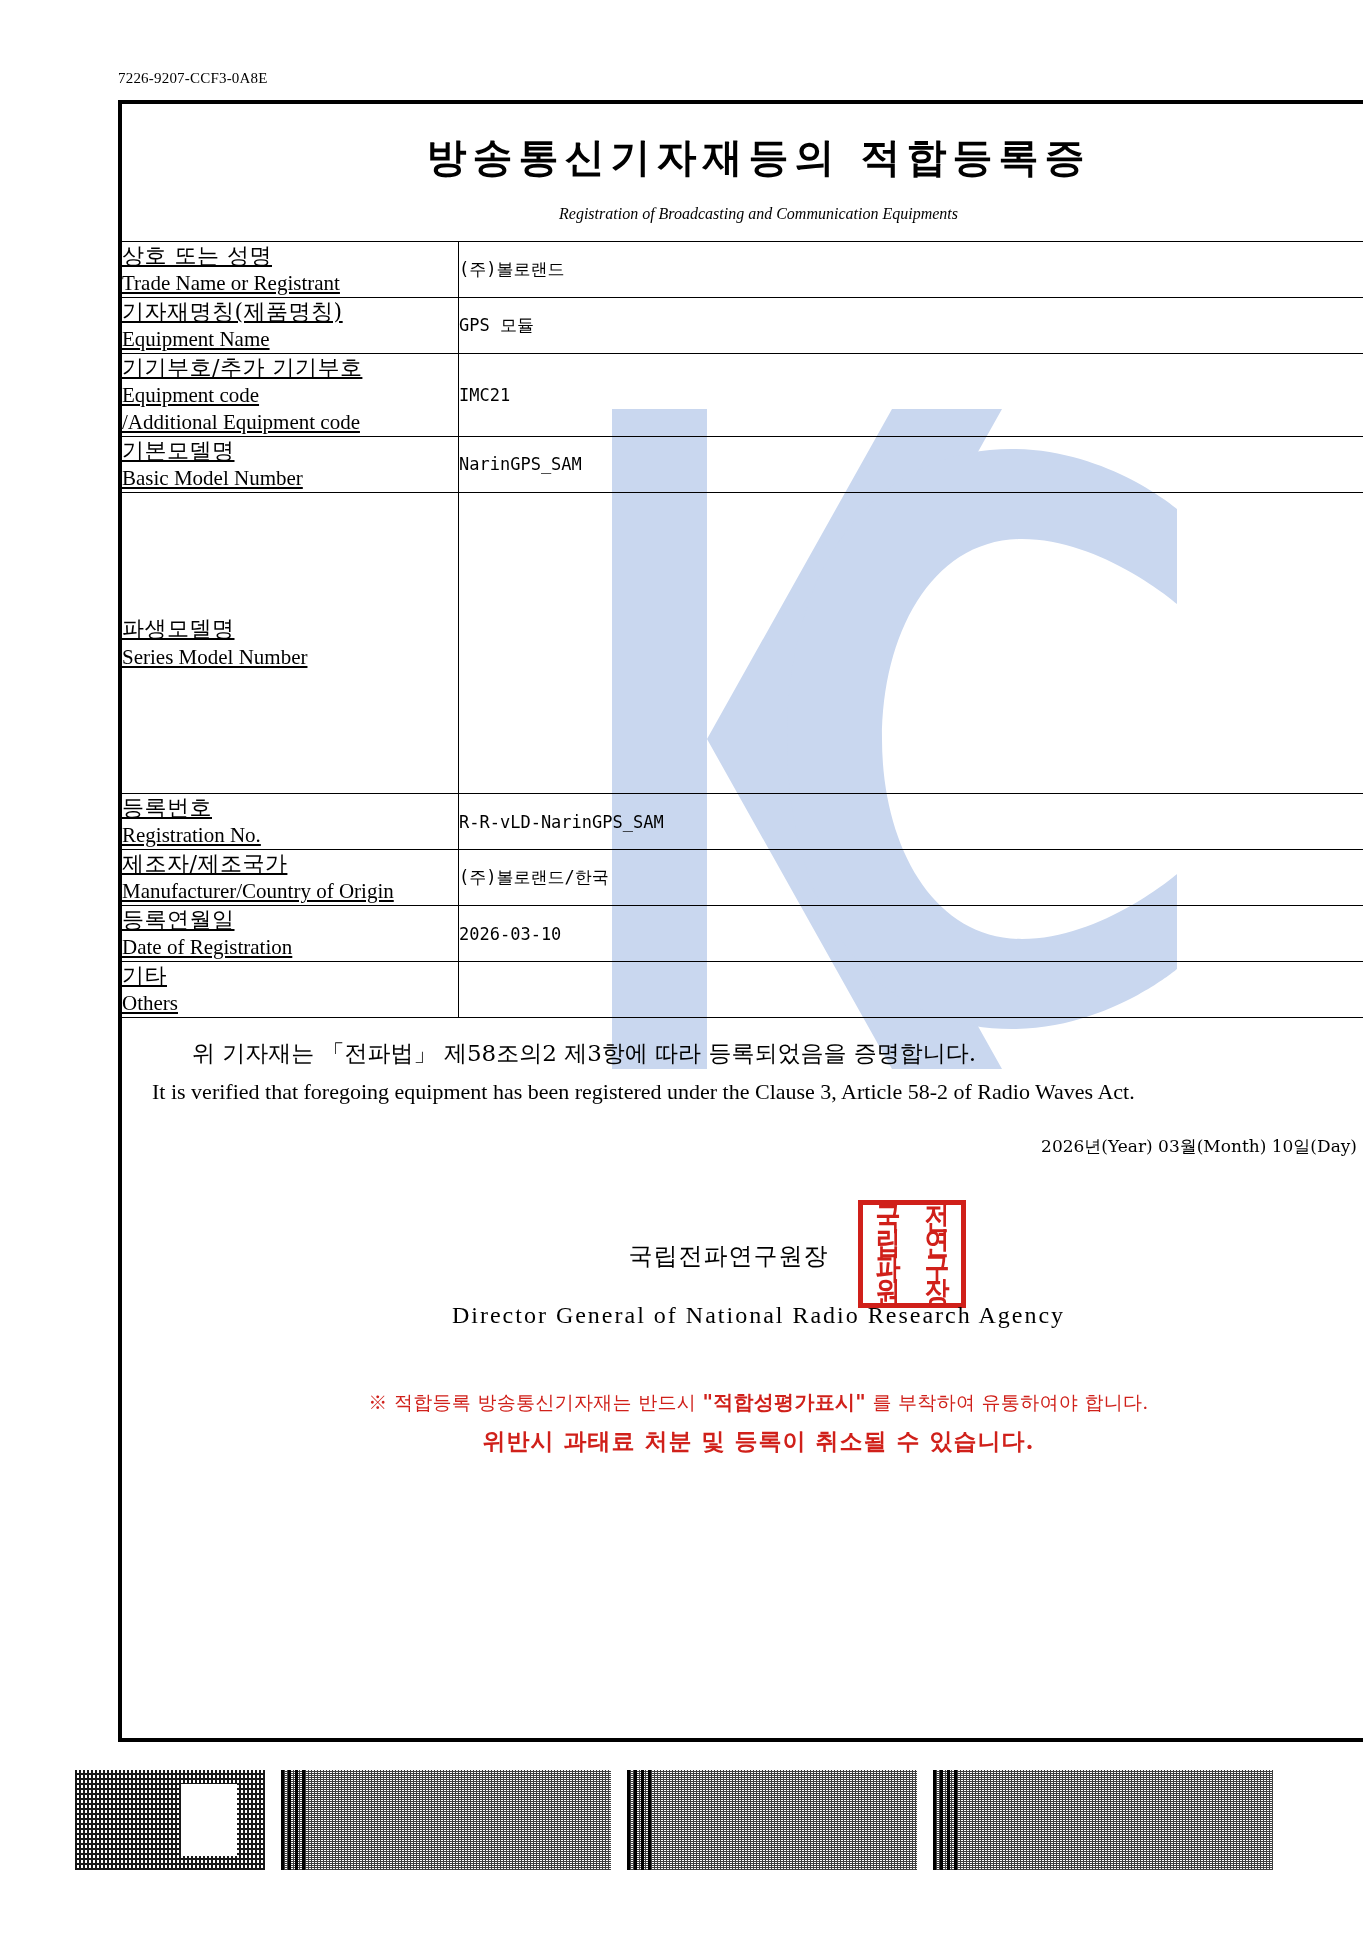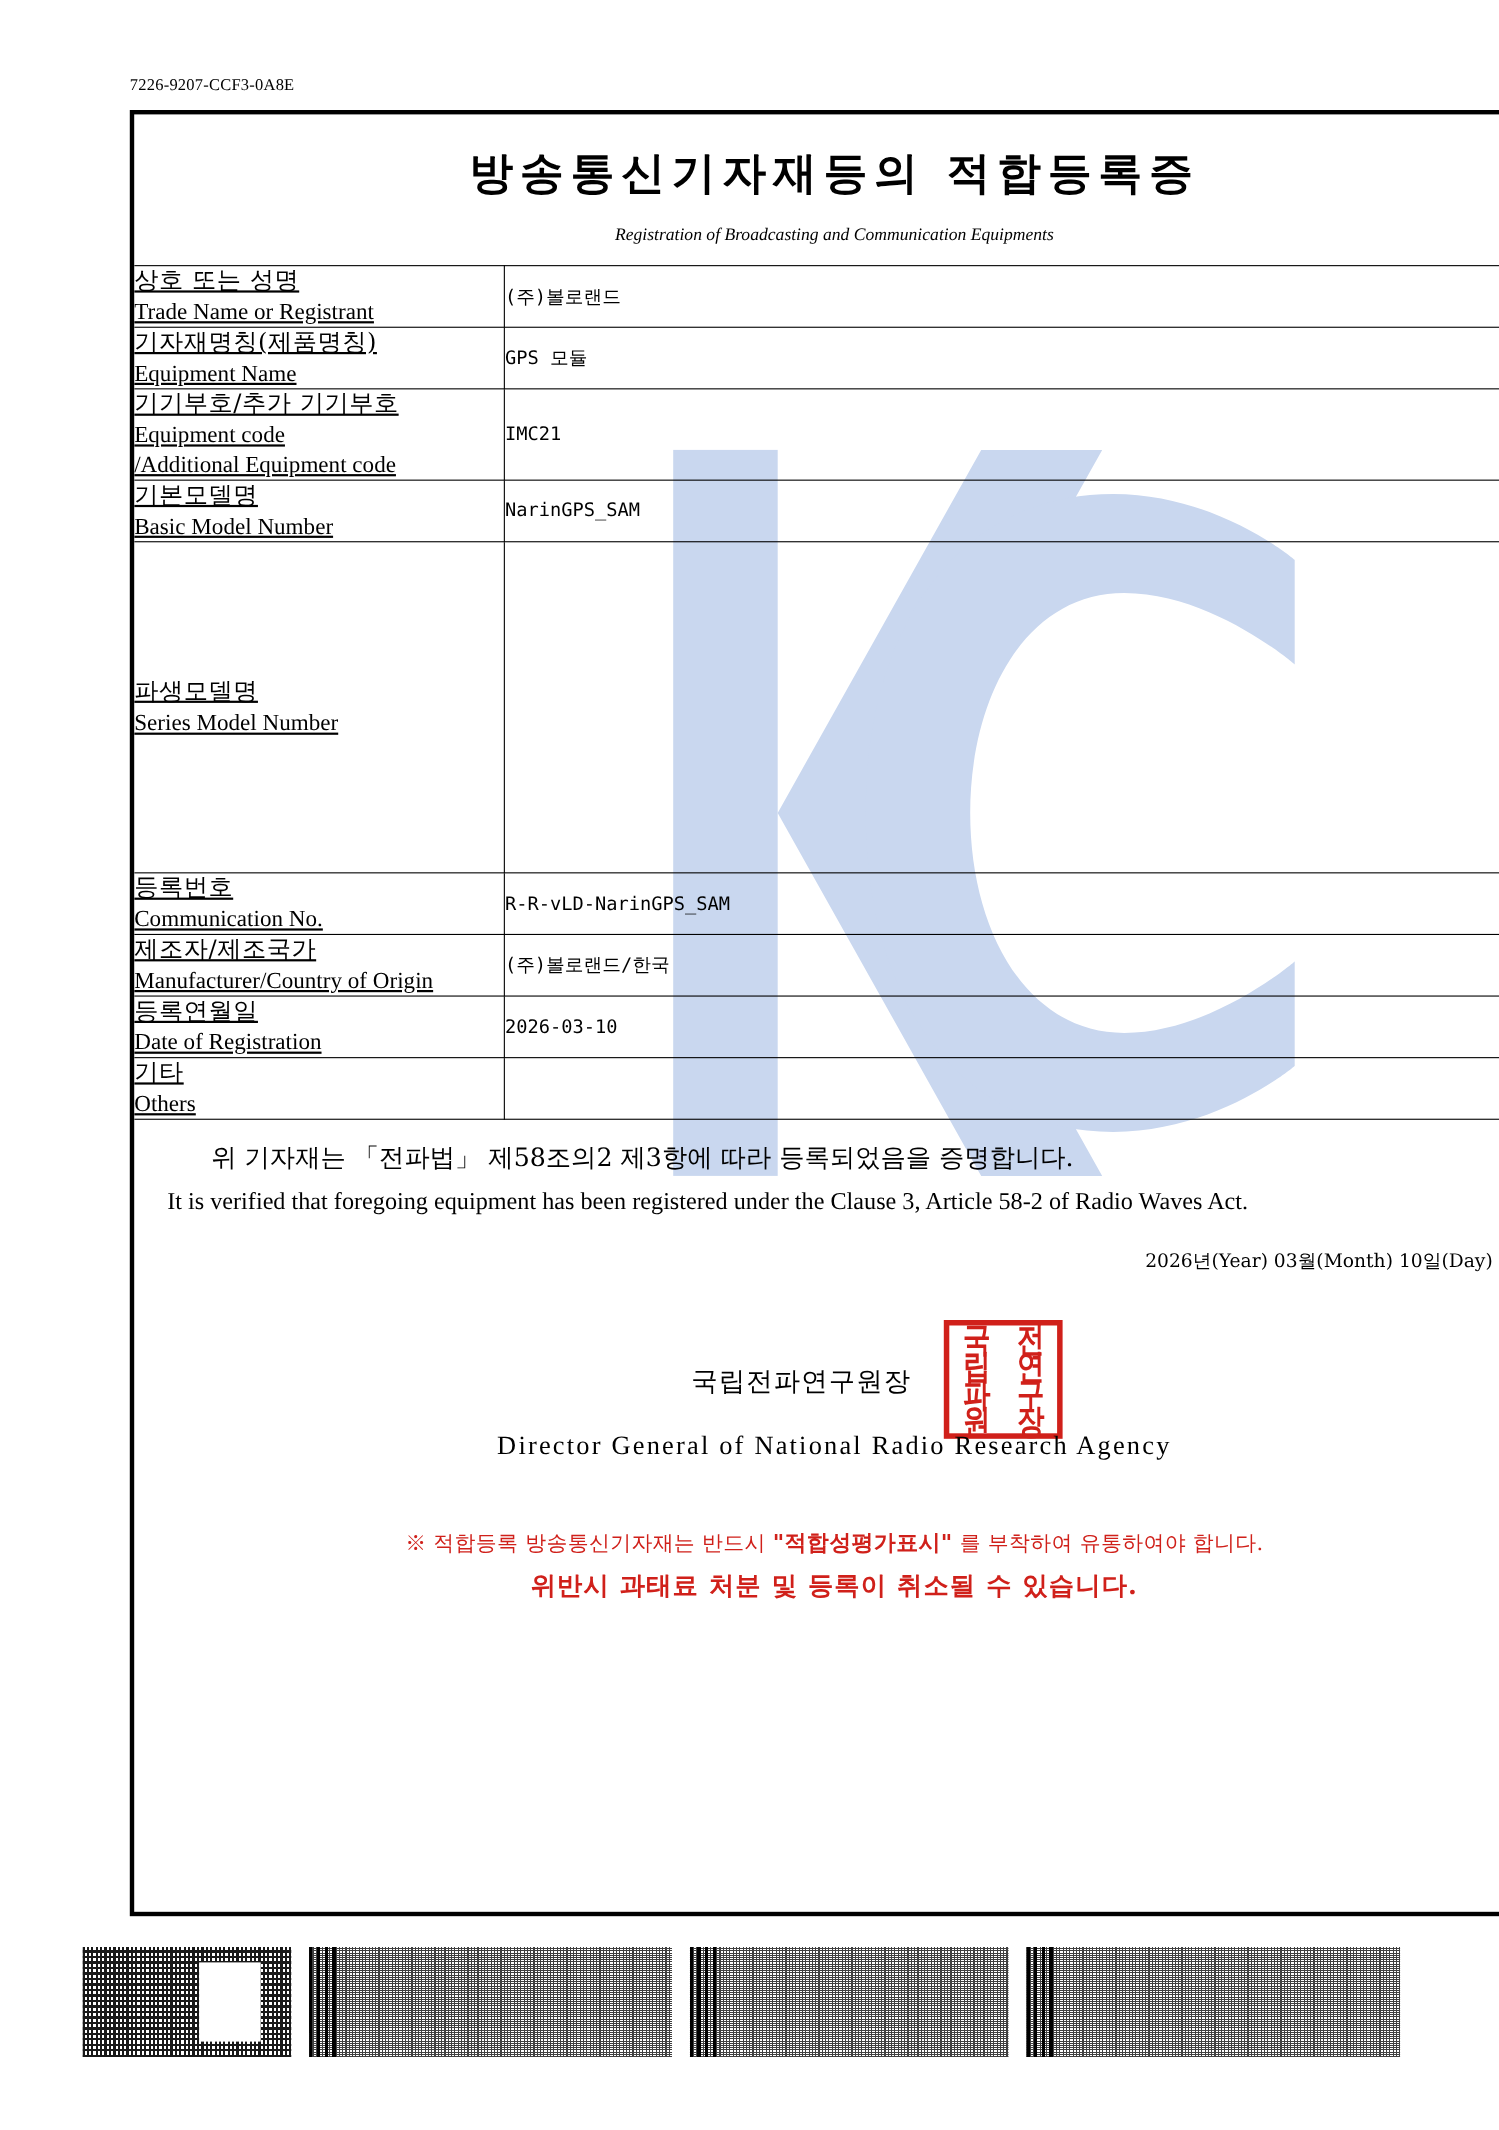--- a/index.html
+++ b/index.html
@@ -329,21 +329,21 @@
           <div class="lab-ko">파생모델명</div>
           <div class="lab-en">Series Model Number</div>
         </td>
         <td class="value">
           <div class="val"></div>
         </td>
       </tr>
       <tr>
         <td class="label">
           <div class="lab-ko">등록번호</div>
-          <div class="lab-en">Communication No.</div>
+          <div class="lab-en">Registration No.</div>
         </td>
         <td class="value">
           <div class="val">R-R-vLD-NarinGPS_SAM</div>
         </td>
       </tr>
       <tr>
         <td class="label">
           <div class="lab-ko">제조자/제조국가</div>
           <div class="lab-en">Manufacturer/Country of Origin</div>
         </td>

